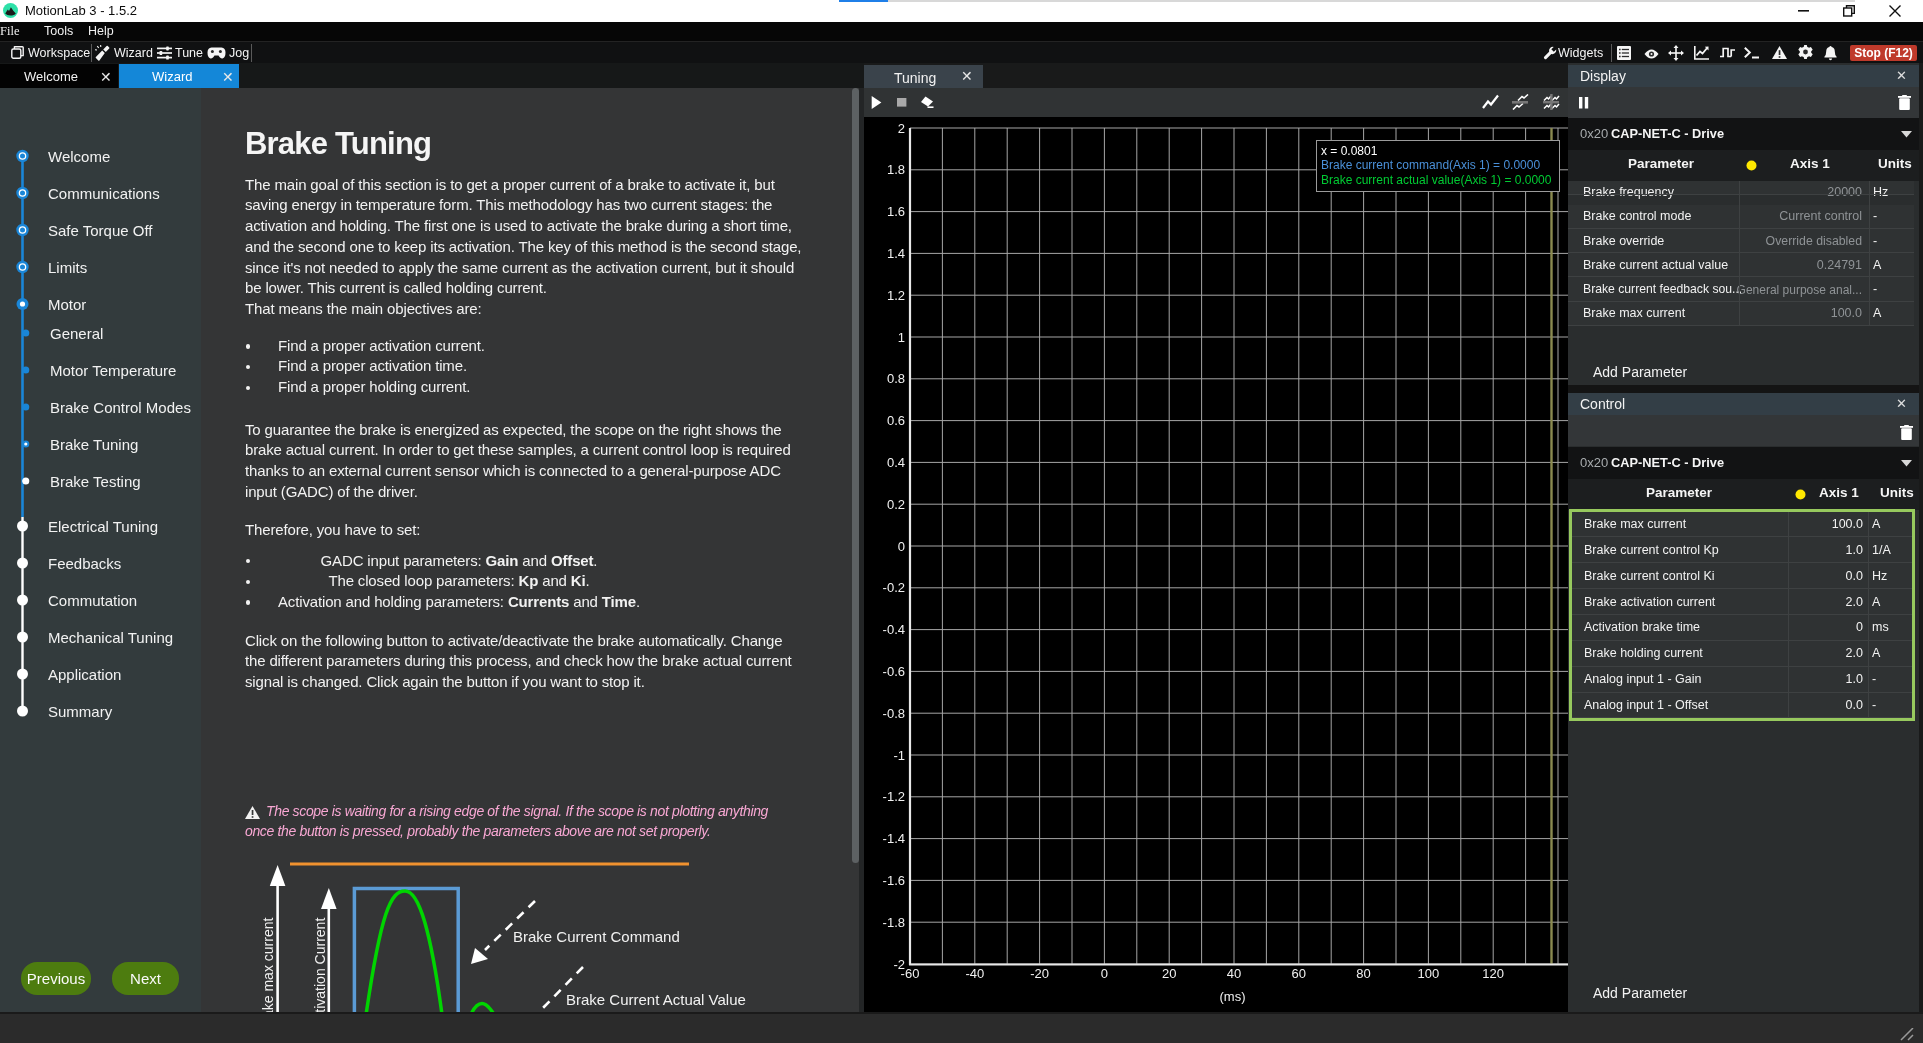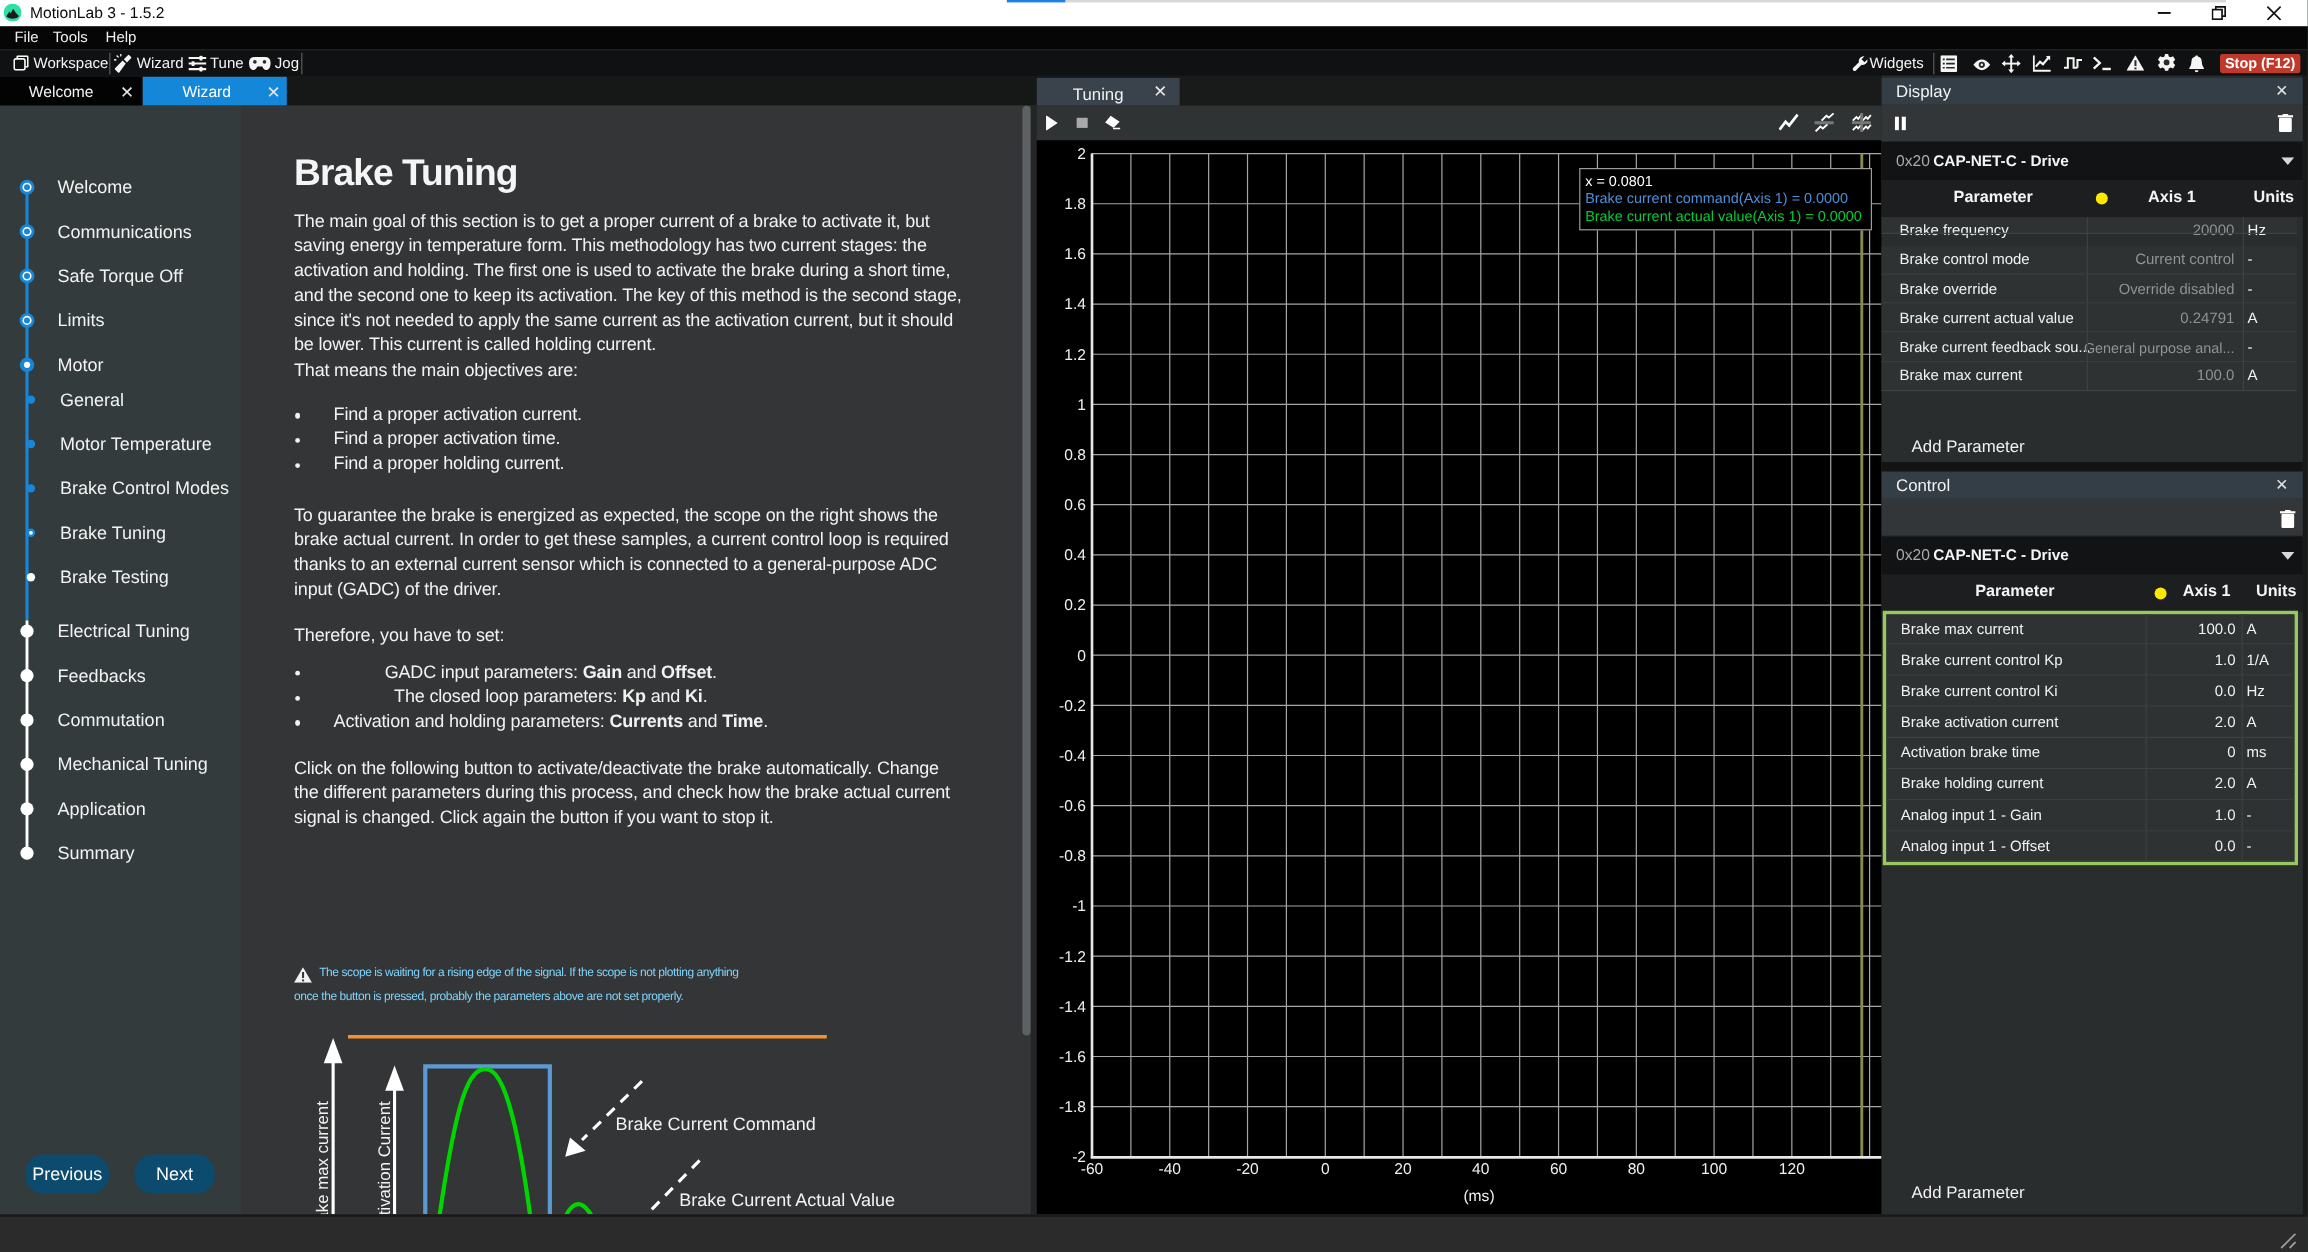--- a/index.html
+++ b/index.html
@@ -14,29 +14,29 @@
 .tbtxt{position:absolute;top:4px;}
 .vsep{position:absolute;top:2px;width:1px;height:18px;background:#5a5a5a;}
 #tabrow{left:0;top:63px;width:1923px;height:25px;background:#161818;}
 #tab-welcome{left:0;top:1px;width:118px;height:24px;background:#030303;color:#f2f2f2;font-size:13px;}
 #tab-wizard{left:119px;top:1px;width:120px;height:24px;background:#1487d8;color:#fff;font-size:13px;}
 .tabtxt{position:absolute;top:5px;}
 .tabx{position:absolute;top:5px;font-size:14px;color:#e8e8e8;}
 
 #sidebar{left:0;top:88px;width:201px;height:924px;background:#333b3d;}
 .navtxt{position:absolute;color:#f2f2f2;font-size:15px;white-space:nowrap;}
-.btn{position:absolute;background:#0c4a6e;border-radius:16px;color:#fafafa;font-size:15px;text-align:center;line-height:33px;}
+.btn{position:absolute;background:#4d7c0f;border-radius:16px;color:#fafafa;font-size:15px;text-align:center;line-height:33px;}
 
 #content{left:201px;top:88px;width:663px;height:924px;background:#343536;color:#f2f2f2;overflow:hidden;}
 #content h1{position:absolute;left:44px;top:38px;margin:0;font-size:31px;font-weight:bold;color:#f5f5f5;letter-spacing:-0.8px;}
 .para{position:absolute;left:44px;font-size:15px;line-height:20.8px;color:#f2f2f2;white-space:nowrap;letter-spacing:-0.15px;}
 .bdot{position:absolute;width:4.6px;height:4.6px;border-radius:50%;background:#f2f2f2;}
 #switchbox{left:38px;top:620px;width:156px;height:55px;border:4px solid #ef9a3d;}
 #switchbtn{left:6px;top:9px;width:149px;height:36px;background:#757575;border-radius:17px;color:#fff;font-size:15px;text-align:center;line-height:36px;}
-#warnrow{left:44px;top:712.5px;font-size:10px;line-height:20.8px;color:#7dd3fc;text-indent:21px;letter-spacing:-0.35px;}
+#warnrow{left:44px;top:712.5px;font-size:14px;font-style:italic;line-height:20.8px;color:#f9a8d4;text-indent:21px;letter-spacing:-0.35px;}
 #cscroll{left:650.5px;top:0px;width:7px;height:775px;background:#5d6163;border-radius:4px;}
 #csplit{left:658px;top:0px;width:5px;height:924px;background:#232526;}
 
 #scope{left:864px;top:63px;width:704px;height:949px;background:#191a1a;}
 #stab{left:0px;top:2px;width:119px;height:23px;background:#3a434b;color:#f2f2f2;font-size:14px;}
 #stoolbar{left:0px;top:25px;width:704px;height:29px;background:#303334;}
 #schart{left:0px;top:54px;width:704px;height:895px;background:#000;}
 #tooltip{position:absolute;left:452px;top:23px;width:242px;height:50px;background:#000;border:1px solid #9b9b9b;font-size:12px;white-space:nowrap;}
 
 #rpanel{left:1568px;top:63px;width:351px;height:949px;background:#2a2d2e;}
@@ -61,21 +61,21 @@
     <rect width="11" height="1.6" fill="#111"></rect>
   </svg>
 <svg class="abs" style="left:1843px;top:4.5px;" width="12" height="12" viewBox="0 0 12 12">
     <rect x="0.7" y="3" width="8" height="8" fill="none" stroke="#111" stroke-width="1.4"></rect>
     <path d="M3.5 3 L3.5 0.7 L11.3 0.7 L11.3 8.4 L9 8.4" fill="none" stroke="#111" stroke-width="1.4"></path>
   </svg>
 <svg class="abs" style="left:1889px;top:4.5px;" width="12" height="12" viewBox="0 0 12 12">
     <path d="M0.5 0.5 L11.5 11.5 M11.5 0.5 L0.5 11.5" stroke="#111" stroke-width="1.4"></path>
   </svg>
 <div class="abs" id="menubar">
-  <span class="menuitem" style="left:12px;">File</span>
+  <span class="menuitem" style="left:0;font-family:Liberation Serif, serif;">File</span>
   <span class="menuitem" style="left:44px;">Tools</span>
   <span class="menuitem" style="left:88px;">Help</span>
 </div>
 <div class="abs" id="toolbar">
   <svg class="abs" style="left:11px;top:4px;" width="13" height="13" viewBox="0 0 13 13">
       <rect x="0.8" y="3" width="9" height="9.2" rx="1.5" fill="none" stroke="#f5f5f5" stroke-width="1.4"></rect>
       <path d="M3.4 3 L3.4 1 Q3.4 0.8 3.6 0.8 L11.4 0.8 Q12.2 0.8 12.2 1.6 L12.2 9.4 Q12.2 9.6 12 9.6 L10 9.6" fill="none" stroke="#f5f5f5" stroke-width="1.4"></path>
     </svg>
   <svg class="abs" style="left:95px;top:3px;" width="15" height="16" viewBox="0 0 15 16">
       <path d="M8.2 4.4 L11.6 1 Q12.2 0.4 12.8 1 L14.2 2.4 Q14.8 3 14.2 3.6 L10.8 7 Z" fill="#f5f5f5"></path>

